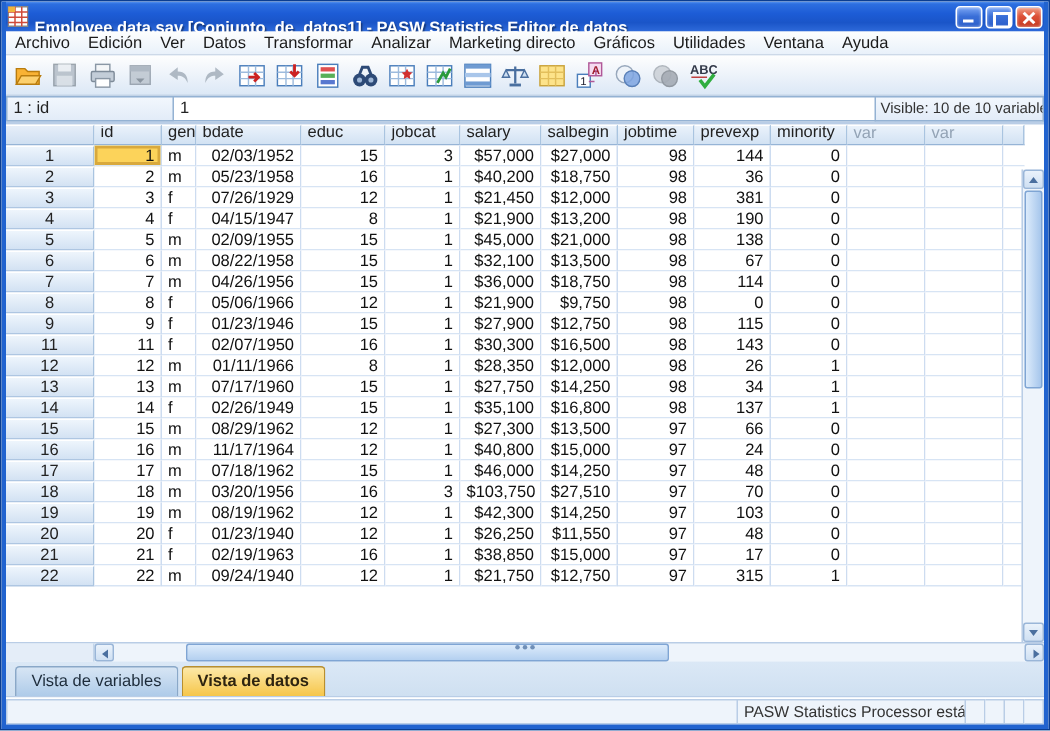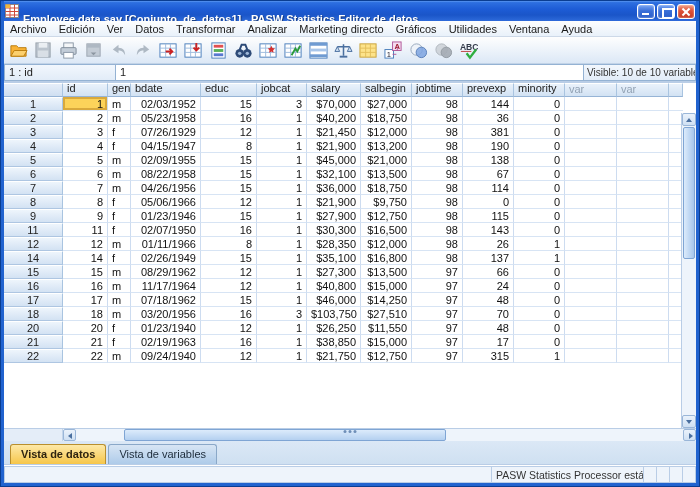--- a/index.html
+++ b/index.html
@@ -411,21 +411,21 @@
           </tr>
         </thead>
       <tbody>
           <tr>
             <th class="rowhdr">1</th>
             <td class="sel">1</td>
             <td class="al">m</td>
             <td>02/03/1952</td>
             <td>15</td>
             <td>3</td>
-            <td>$70,000</td>
+            <td>$57,000</td>
             <td>$27,000</td>
             <td>98</td>
             <td>144</td>
             <td>0</td>
             <td></td>
             <td></td>
             <td style="border-right: none;"></td>
           </tr>
           <tr>
             <th class="rowhdr">2</th>
@@ -575,20 +575,36 @@
             <th class="rowhdr">12</th>
             <td>12</td>
             <td class="al">m</td>
             <td>01/11/1966</td>
             <td>8</td>
             <td>1</td>
             <td>$28,350</td>
             <td>$12,000</td>
             <td>98</td>
             <td>26</td>
+            <td>1</td>
+            <td></td>
+            <td></td>
+            <td style="border-right: none;"></td>
+          </tr>
+          <tr>
+            <th class="rowhdr">13</th>
+            <td>13</td>
+            <td class="al">m</td>
+            <td>07/17/1960</td>
+            <td>15</td>
+            <td>1</td>
+            <td>$27,750</td>
+            <td>$14,250</td>
+            <td>98</td>
+            <td>34</td>
             <td>1</td>
             <td></td>
             <td></td>
             <td style="border-right: none;"></td>
           </tr>
           <tr>
             <th class="rowhdr">14</th>
             <td>14</td>
             <td class="al">f</td>
             <td>02/26/1949</td>
@@ -655,20 +671,36 @@
             <th class="rowhdr">18</th>
             <td>18</td>
             <td class="al">m</td>
             <td>03/20/1956</td>
             <td>16</td>
             <td>3</td>
             <td>$103,750</td>
             <td>$27,510</td>
             <td>97</td>
             <td>70</td>
+            <td>0</td>
+            <td></td>
+            <td></td>
+            <td style="border-right: none;"></td>
+          </tr>
+          <tr>
+            <th class="rowhdr">19</th>
+            <td>19</td>
+            <td class="al">m</td>
+            <td>08/19/1962</td>
+            <td>12</td>
+            <td>1</td>
+            <td>$42,300</td>
+            <td>$14,250</td>
+            <td>97</td>
+            <td>103</td>
             <td>0</td>
             <td></td>
             <td></td>
             <td style="border-right: none;"></td>
           </tr>
           <tr>
             <th class="rowhdr">20</th>
             <td>20</td>
             <td class="al">f</td>
             <td>01/23/1940</td>
@@ -732,22 +764,22 @@
     </div>
     <div class="hs-btn right"></div>
     <div class="split-dots">
         <i></i>
         <i></i>
         <i></i>
       </div>
   </div>
 
   <div class="tabstrip">
+    <div class="tab">Vista de variables</div>
     <div class="tab active">Vista de datos</div>
-    <div class="tab">Vista de variables</div>
   </div>
 
   <div class="statusbar">
     <div class="st-cell"></div>
     <div class="st-cell st-msg">PASW Statistics Processor está listo</div>
     <div class="st-cell st-sm"></div>
     <div class="st-cell st-sm"></div>
     <div class="st-cell st-sm"></div>
     <div class="st-cell st-sm"></div>
   </div>

